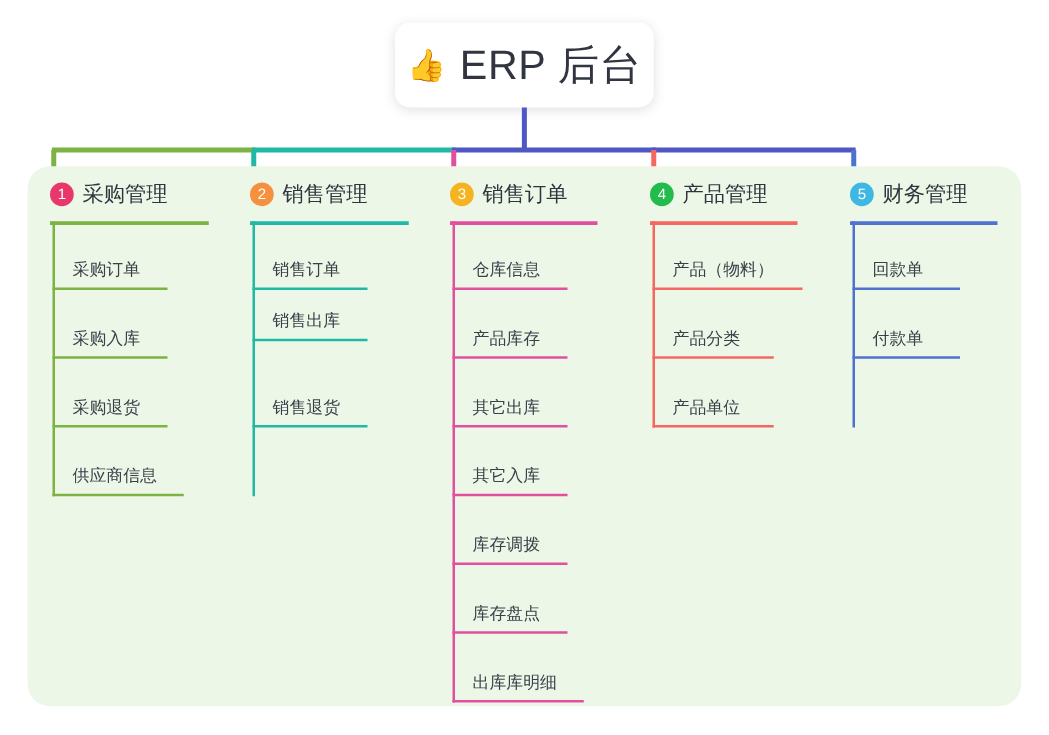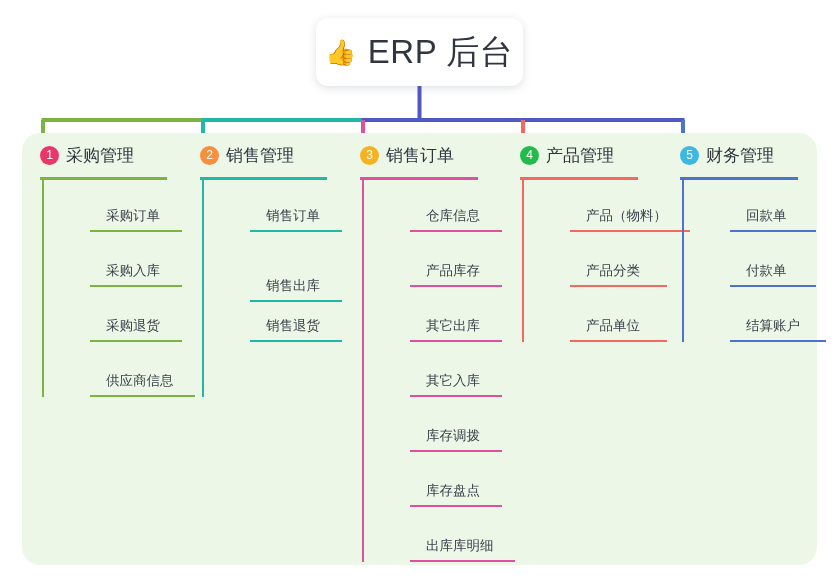--- a/index.html
+++ b/index.html
@@ -120,21 +120,20 @@
     position: absolute;
     left: 20px;
     top: 44px;
     width: 2px;
   }
 
   .leaf {
     position: absolute;
     left: 20px;
     height: 55px;
-    margin-left: 48px;
   }
   .leaf-text {
     position: absolute;
     left: 16px;
     bottom: 7px;
     font-size: 13.5px;
     color: #3a3f48;
     white-space: nowrap;
   }
   .leaf-rule {
@@ -198,21 +197,21 @@
         <div class="col-head">
           <span class="badge" style="background: rgb(245, 145, 62);">2</span>
           <span class="head-label">销售管理</span>
         </div>
         <div class="head-rule" style="background: rgb(34, 184, 166); width: 127px;"></div>
         <div class="spine" style="background: rgb(34, 184, 166); height: 220px;"></div>
         <div class="leaf" style="top: 44px; width: 92px;">
           <span class="leaf-text">销售订单</span>
           <div class="leaf-rule" style="background: rgb(34, 184, 166); width: 92px;"></div>
         </div>
-        <div class="leaf" style="top: 114px; width: 92px; text-align: center;">
+        <div class="leaf" style="top: 85px; width: 92px; text-align: center;">
           <span class="leaf-text">销售出库</span>
           <div class="leaf-rule" style="background: rgb(34, 184, 166); width: 92px;"></div>
         </div>
         <div class="leaf" style="top: 154px; width: 92px;">
           <span class="leaf-text">销售退货</span>
           <div class="leaf-rule" style="background: rgb(34, 184, 166); width: 92px;"></div>
         </div>
       </div>
       <div class="column" style="left: 320px;">
         <div class="col-head">
@@ -278,20 +277,16 @@
         <div class="head-rule" style="background: rgb(78, 115, 207); width: 118px;"></div>
         <div class="spine" style="background: rgb(78, 115, 207); height: 165px;"></div>
         <div class="leaf" style="top: 44px; width: 86px;">
           <span class="leaf-text">回款单</span>
           <div class="leaf-rule" style="background: rgb(78, 115, 207); width: 86px;"></div>
         </div>
         <div class="leaf" style="top: 99px; width: 86px;">
           <span class="leaf-text">付款单</span>
           <div class="leaf-rule" style="background: rgb(78, 115, 207); width: 86px;"></div>
         </div>
-        <div class="leaf" style="top: 154px; width: 96px;">
-          <span class="leaf-text">结算账户</span>
-          <div class="leaf-rule" style="background: rgb(78, 115, 207); width: 96px;"></div>
-        </div>
       </div>
     </div>
 
 </div>
 
 </body></html>

